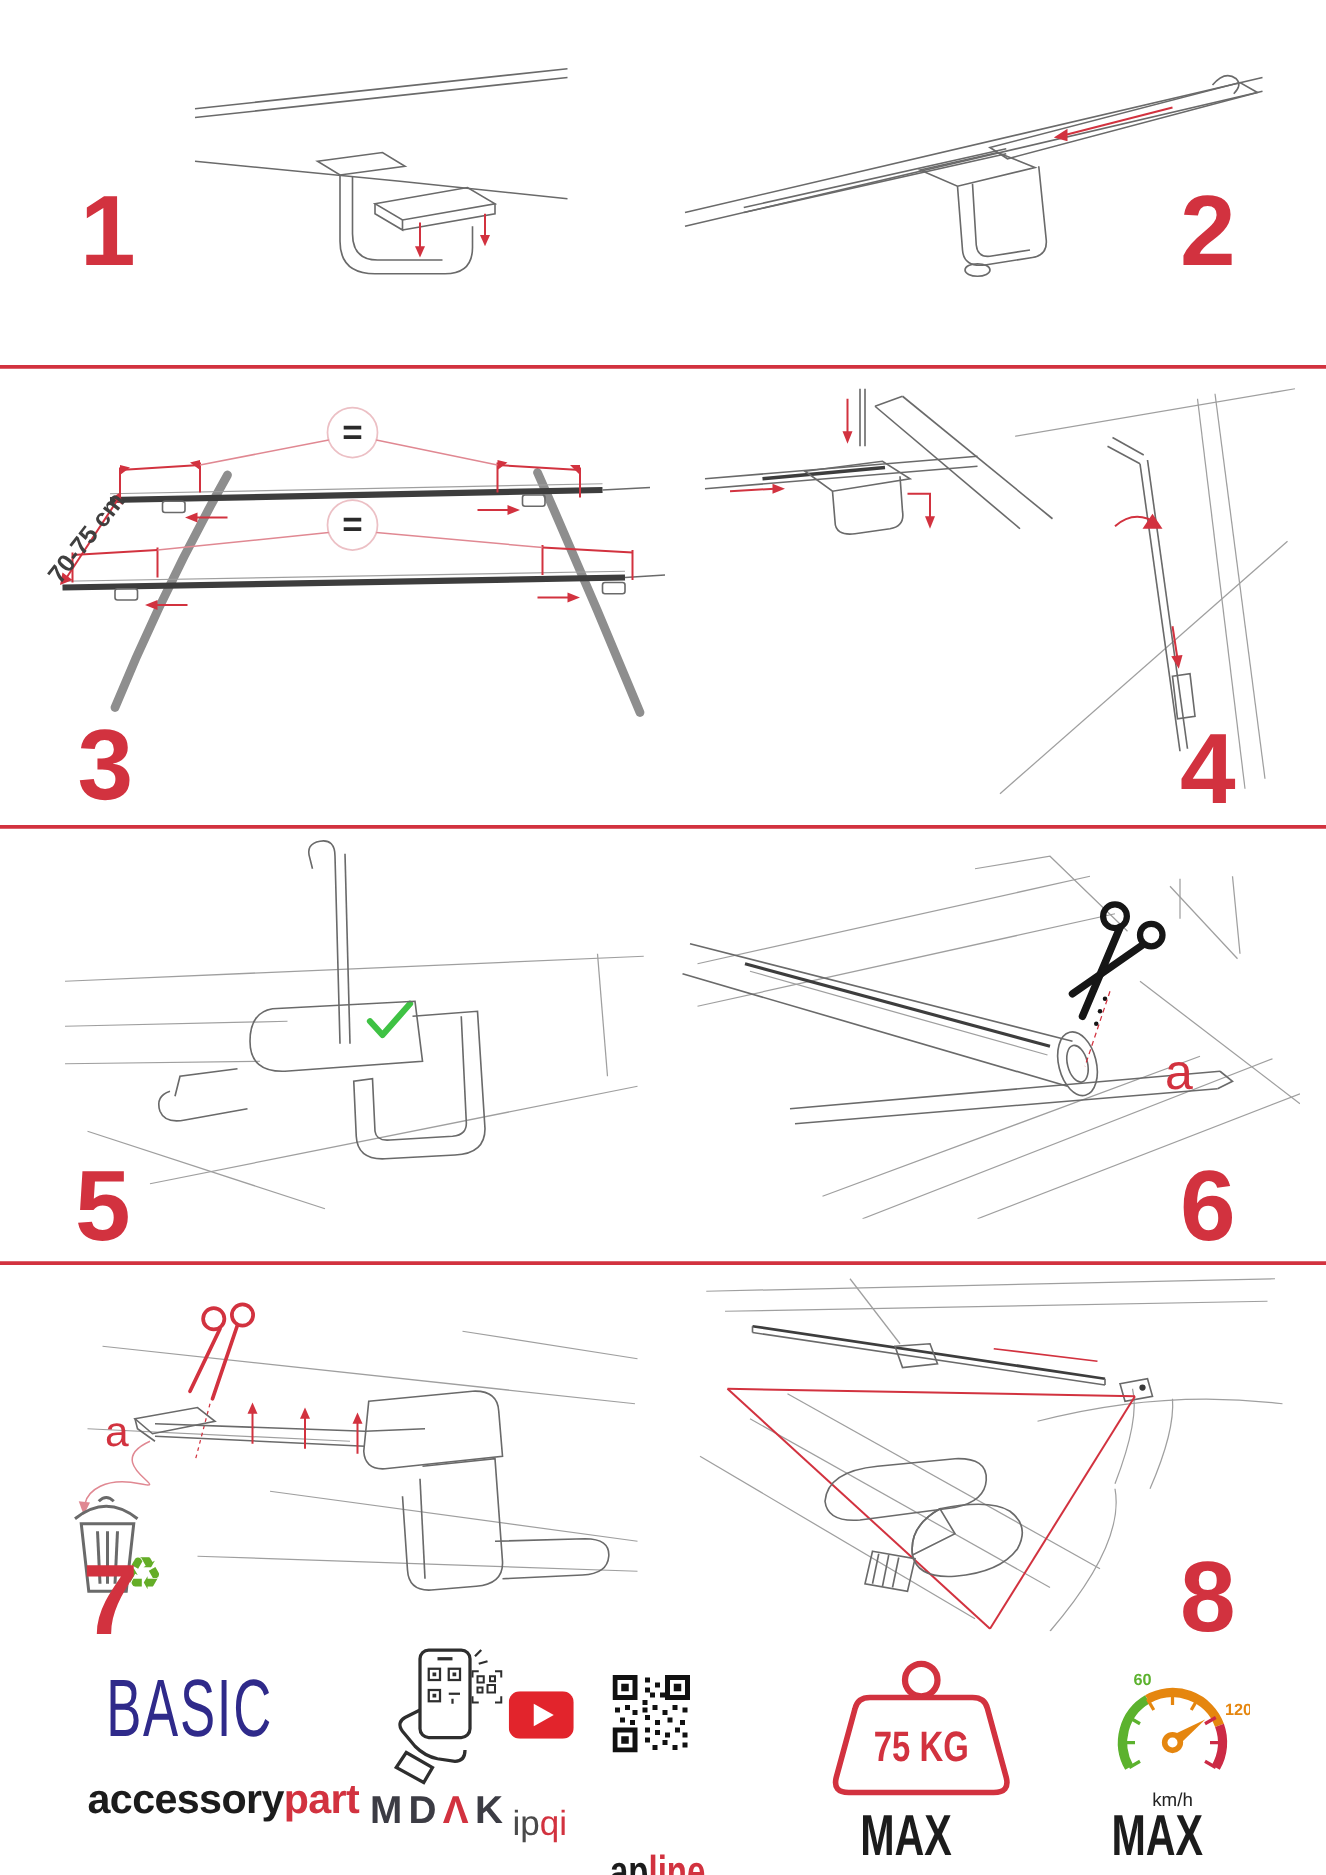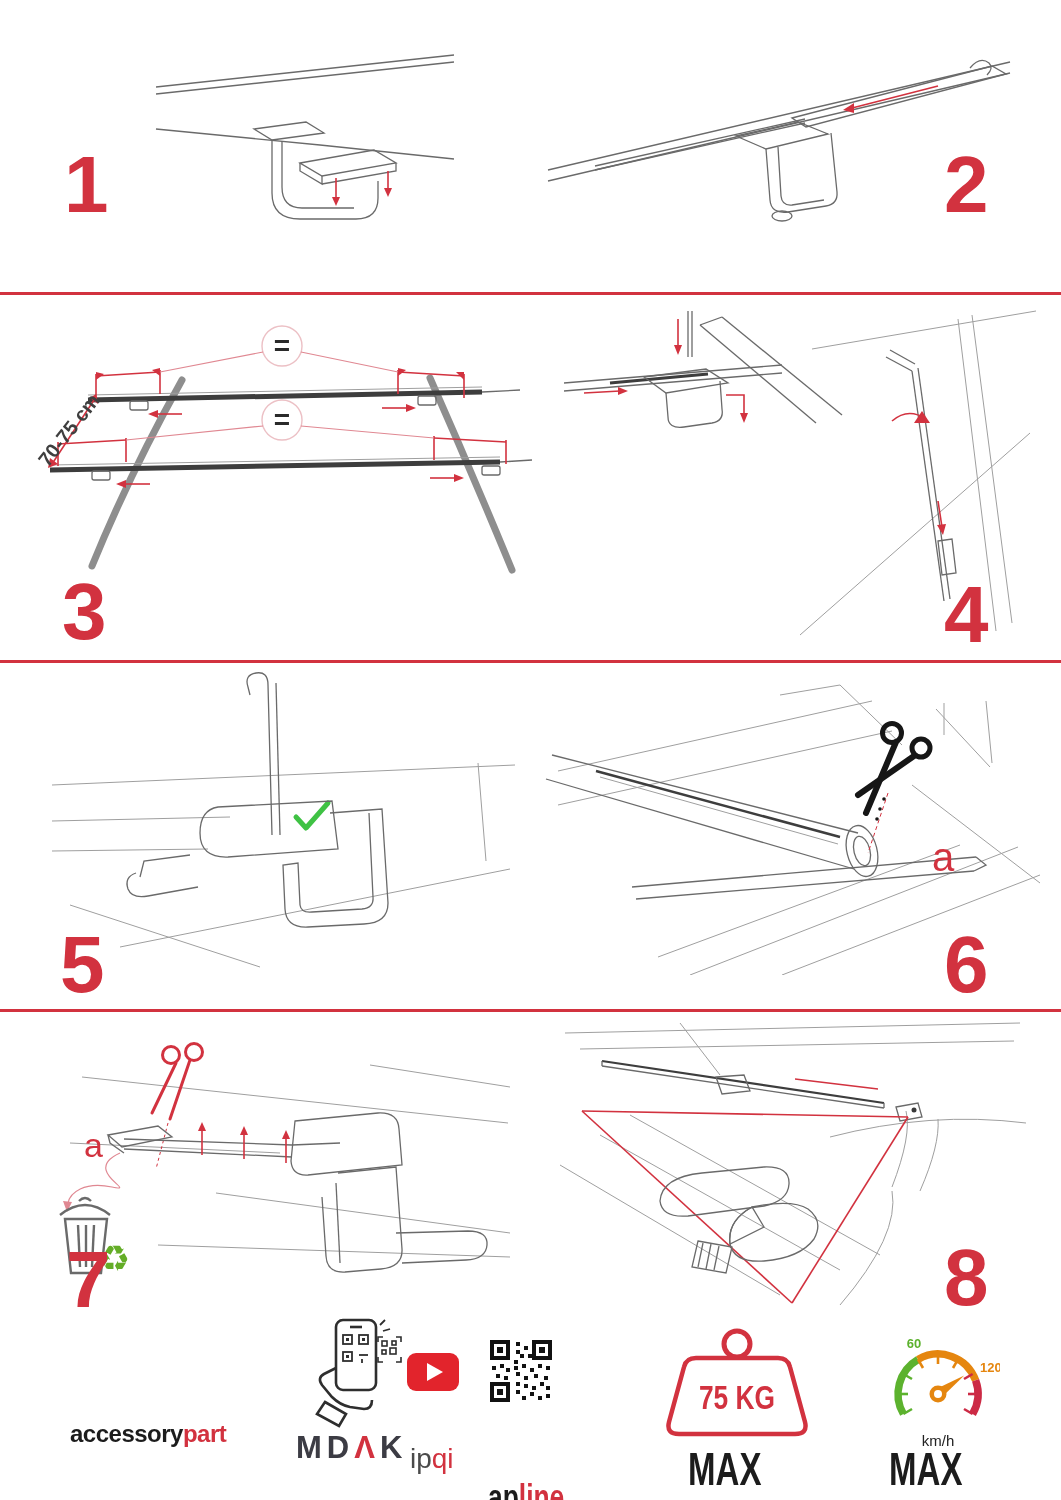--- a/index.html
+++ b/index.html
@@ -10,21 +10,21 @@
   .illus{position:absolute;}
   .ln{stroke:#6a6a6a;stroke-width:1.3;fill:none;}
   .lnt{stroke:#9f9f9f;stroke-width:1;fill:none;}
   .dark{stroke:#3d3d3d;fill:none;}
   .red{stroke:#d2323f;stroke-width:1.6;fill:none;}
   .redthin{stroke:#e08892;stroke-width:1.2;fill:none;}
   svg text{font-family:"Liberation Sans",sans-serif;}
   .footer-item{position:absolute;}
   .cond{display:inline-block;transform-origin:0 50%;}
   .basic-logo{color:#2f2a8a;font-size:62px;font-weight:500;letter-spacing:2px;}
-  .brand-line{font-size:24px;font-weight:700;letter-spacing:-0.5px;color:#1c1c1c;}
+  .brand-line{font-size:33px;font-weight:700;letter-spacing:-0.5px;color:#1c1c1c;}
   .brand-red{color:#d2323f;}
   .mdak{font-size:31px;font-weight:700;letter-spacing:5px;color:#3c3c44;}
   .ipqi{font-size:28px;font-weight:500;color:#4a4a4a;margin-top:13px;}
   .apline{font-size:33px;font-weight:600;color:#1c1c1c;}
   .max-label{font-size:44px;font-weight:600;color:#1c1c1c;line-height:1;}
   .kmh{font-size:15px;color:#222;}
 </style>
 </head>
 <body>
 
@@ -344,20 +344,23 @@
       <g>
         <path class="ln" fill="#fff" d="M158,226 L192,232 L186,258 L152,252 Z"></path>
         <line class="ln" x1="163" y1="228" x2="158" y2="252"></line>
         <line class="ln" x1="171" y1="229" x2="166" y2="254"></line>
         <line class="ln" x1="179" y1="231" x2="174" y2="255"></line>
       </g>
     </g>
   </svg>
   <div class="step-num" style="left:944px;top:1238px;">8</div>
 
+  <div class="footer-item" style="left:85px;top:1332px;">
+    <span class="cond basic-logo" style="transform:scale(0.68,1.05);">BASIC</span>
+  </div>
   <div class="footer-item brand-line" style="left:70px;top:1420px;">
     <span>accessory</span><span class="brand-red">part</span>
   </div>
 
   <svg class="footer-item" style="left:312px;top:1316px;" width="92" height="112" viewBox="0 0 92 112">
     <g stroke="#2e2e2e" fill="none" stroke-width="2.6">
       <rect x="24" y="4" width="40" height="70" rx="7" fill="#fff"></rect>
       <line x1="38" y1="11" x2="50" y2="11"></line>
       <g stroke-width="1.8">
         <rect x="31" y="19" width="9" height="9"></rect>

